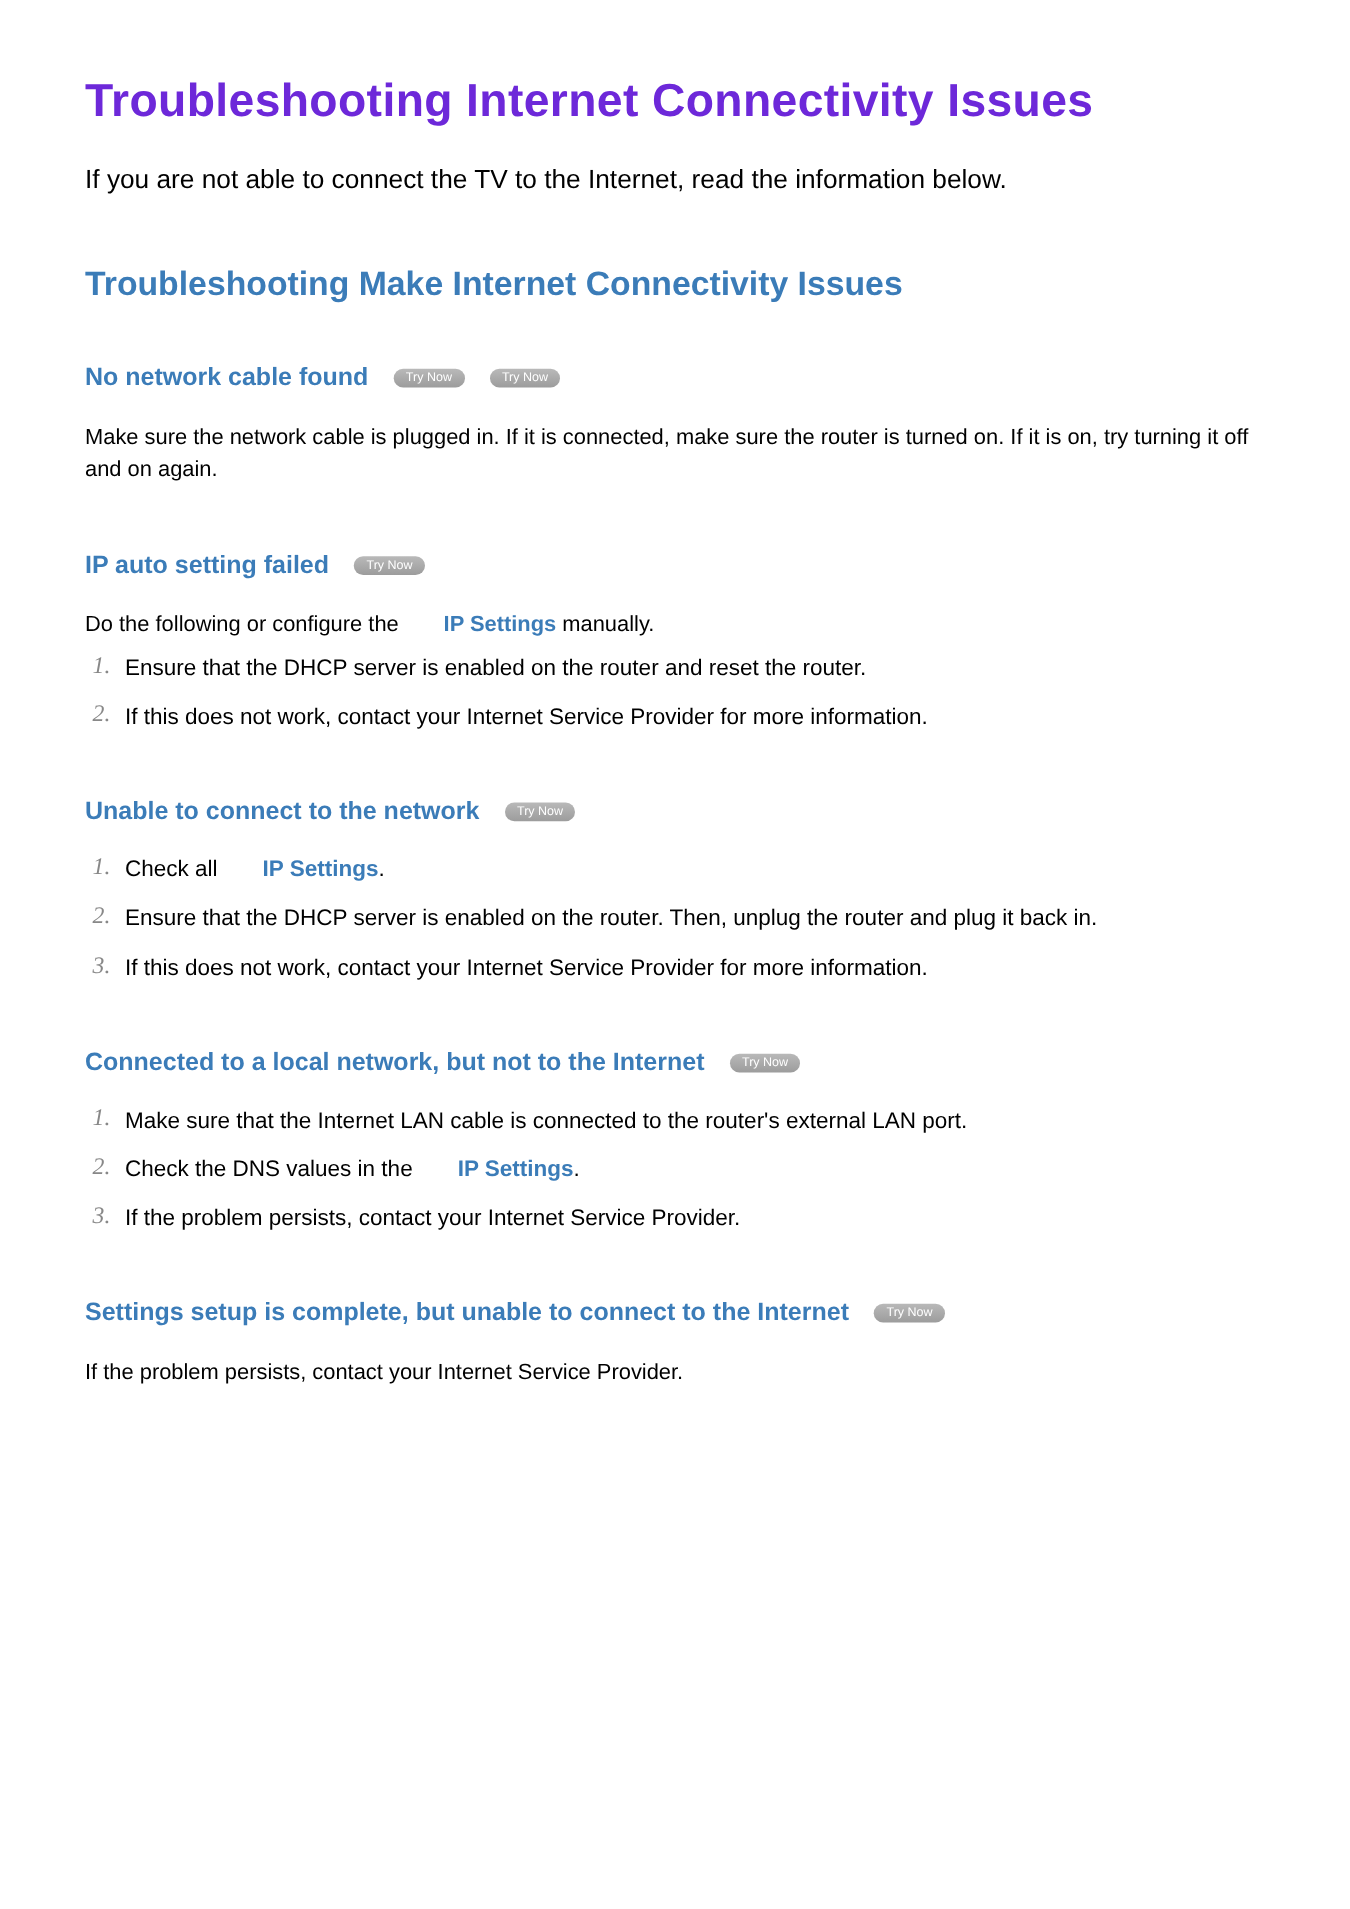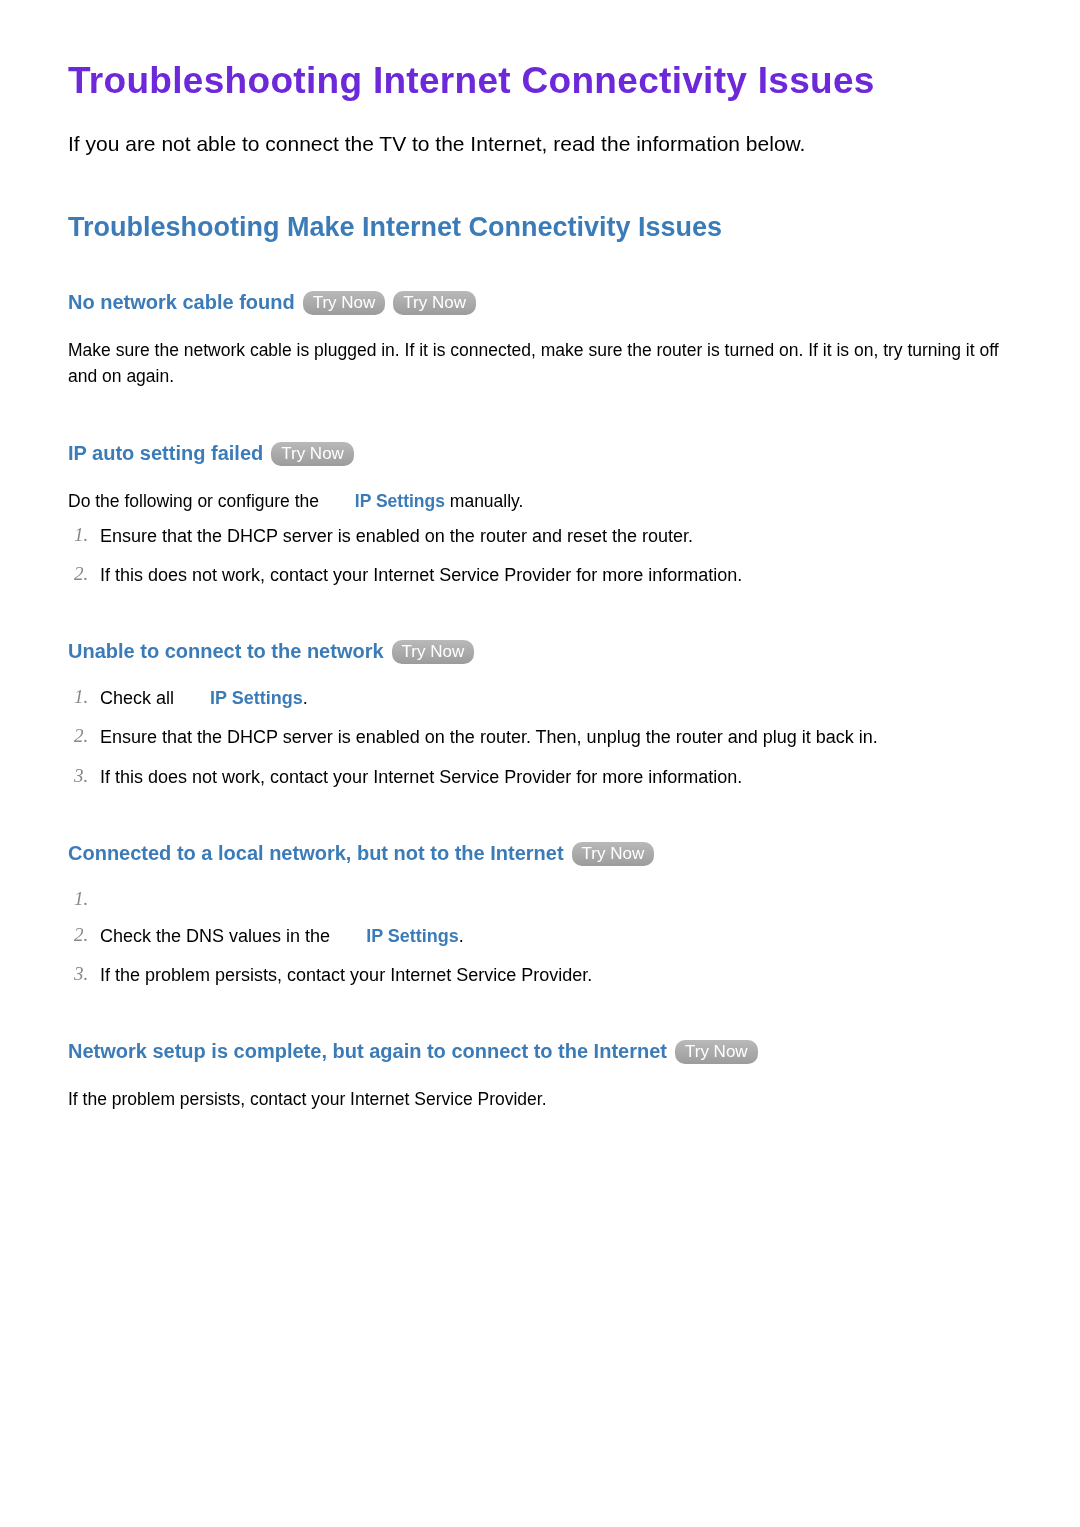--- a/index.html
+++ b/index.html
@@ -31,37 +31,38 @@
     color: #3b7cb8;
     font-size: 27px;
     font-weight: 600;
     margin-bottom: 48px;
   }
   .sub-section {
     margin-bottom: 52px;
   }
   .sub-heading {
     display: flex;
+    align-items: center;
     flex-wrap: wrap;
-    gap: 8px;
+    gap: 20px;
     margin-bottom: 22px;
   }
   .sub-heading-text {
     color: #3b7cb8;
     font-size: 20px;
     font-weight: 600;
   }
   .try-now-btn {
     display: inline-flex;
     align-items: center;
     background: linear-gradient(to bottom, #b9b9b9 0%, #9c9c9c 100%);
     border: none;
     border-radius: 10px;
     color: #ffffff;
-    font-size: 17px;
+    font-size: 10px;
     padding: 2px 10px 2px 10px;
     cursor: pointer;
     font-weight: 500;
     vertical-align: middle;
   }
   .body-text {
     font-size: 17.5px;
     color: #000000;
     line-height: 1.5;
     margin-bottom: 10px;
@@ -158,33 +159,34 @@
 </div>
 
 <div class="sub-section">
   <div class="sub-heading">
     <span class="sub-heading-text">Connected to a local network, but not to the Internet</span>
     <button class="try-now-btn">Try Now</button>
   </div>
   <ol class="ol">
     <li class="ol-item">
       <span class="ol-num">1.</span>
+      <span class="ol-text">Make sure that the Internet LAN cable is connected to the router's external LAN port.</span>
     </li>
     <li class="ol-item">
       <span class="ol-num">2.</span>
       <span class="ol-text">
         <span>Check the DNS values in the </span><span class="bold-link">IP Settings</span><span>.</span>
       </span>
     </li>
     <li class="ol-item">
       <span class="ol-num">3.</span>
       <span class="ol-text">If the problem persists, contact your Internet Service Provider.</span>
     </li>
   </ol>
 </div>
 
 <div class="sub-section">
   <div class="sub-heading">
-    <span class="sub-heading-text">Network setup is complete, but again to connect to the Internet</span>
+    <span class="sub-heading-text">Settings setup is complete, but unable to connect to the Internet</span>
     <button class="try-now-btn">Try Now</button>
   </div>
   <p class="body-text">If the problem persists, contact your Internet Service Provider.</p>
 </div>
 
 </body></html>

